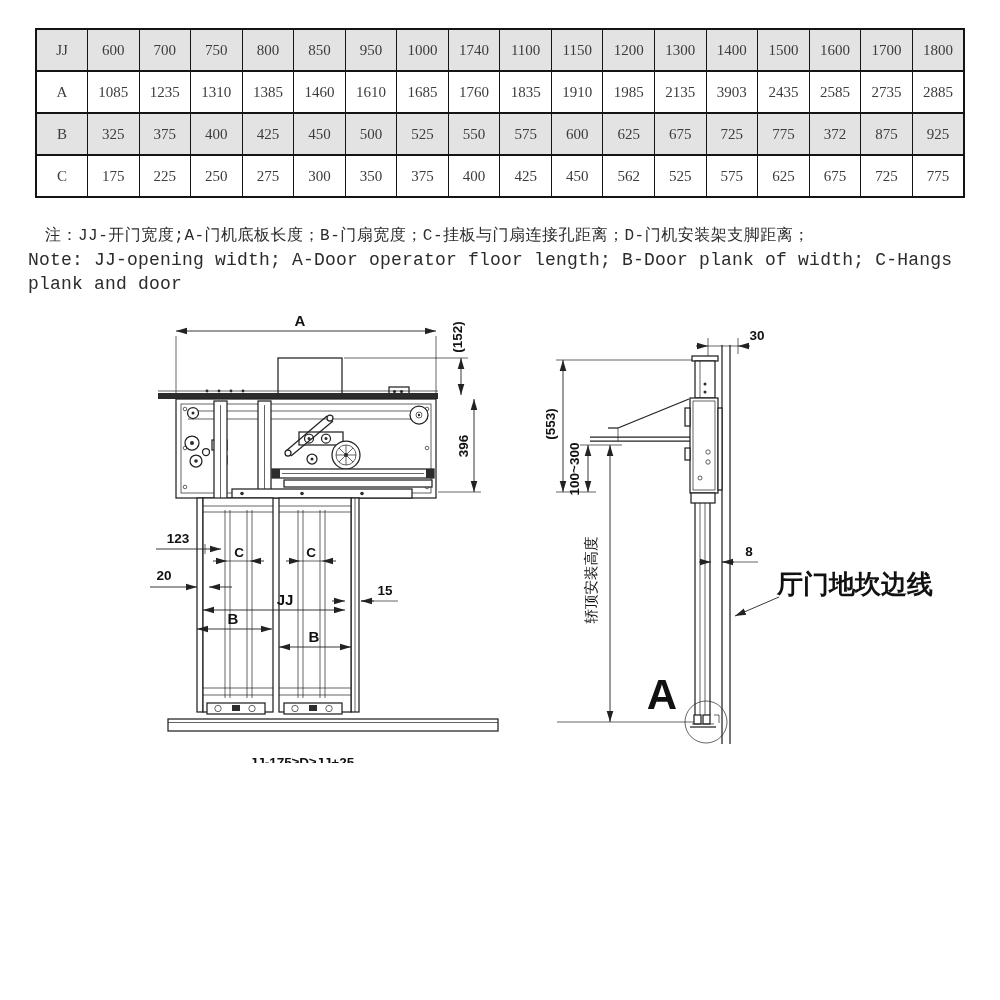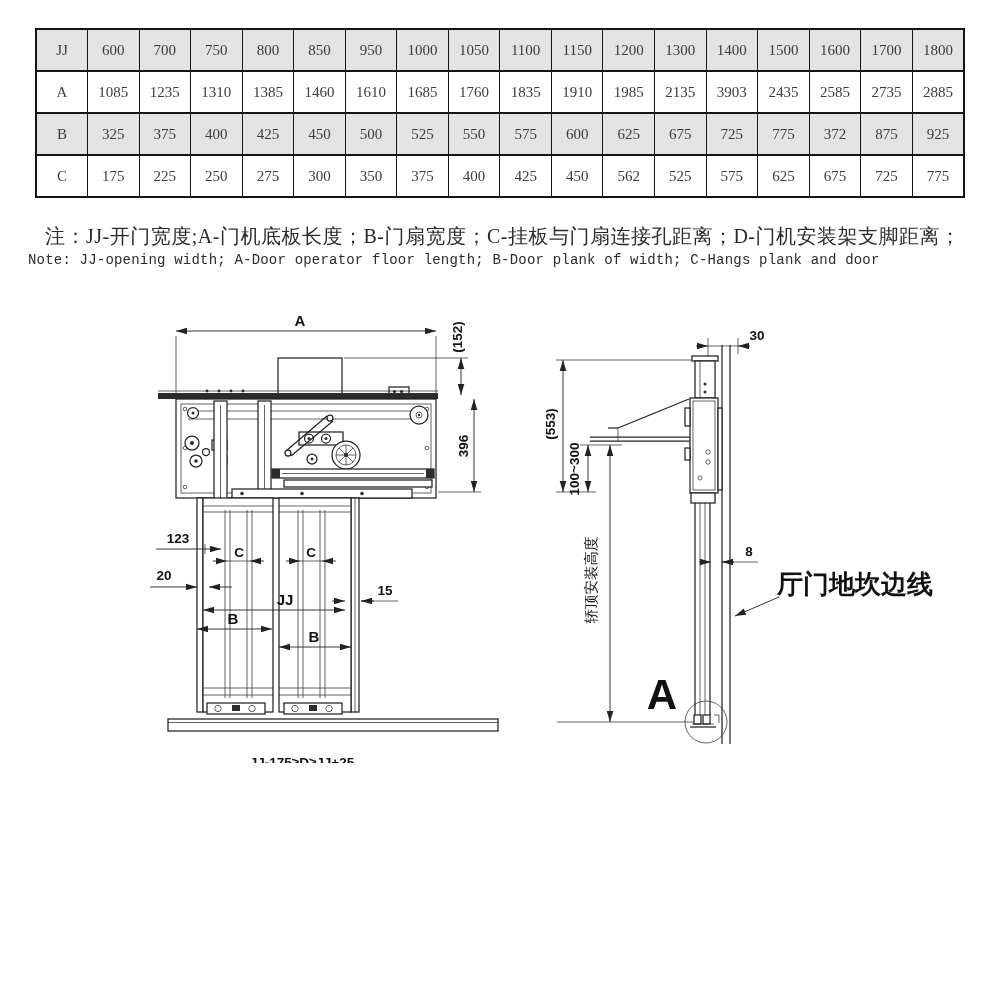--- a/index.html
+++ b/index.html
@@ -9,22 +9,22 @@
   table.spec{position:absolute;left:35px;top:28px;width:930px;border-collapse:collapse;
              table-layout:fixed;border:2px solid #141414;}
   table.spec th:first-child{width:50px;}
   table.spec th,table.spec td{border:1.5px solid #141414;height:40px;text-align:center;
              font-family:"Liberation Serif",serif;font-size:15px;font-weight:normal;color:#3c3c3c;
              padding:0;}
   table.spec tr{border-top:2.4px solid #141414;border-bottom:2.4px solid #141414;}
   table.spec tr.shade th,table.spec tr.shade td{background:#e3e3e3;}
   
   .notes{position:absolute;left:28px;top:224px;width:950px;color:#2b2b2b;}
-  .note-cn{font-family:Liberation Serif, serif;font-size:20px;line-height:24px;padding-left:17px;letter-spacing:0.5px;}
-  .note-en{font-family:"Liberation Mono",monospace;font-size:14px;line-height:24px;letter-spacing:0.2px;}
+  .note-cn{font-family:Liberation Mono, monospace;font-size:16px;line-height:24px;padding-left:17px;letter-spacing:0.5px;}
+  .note-en{font-family:"Liberation Mono",monospace;font-size:18px;line-height:24px;letter-spacing:0.2px;}
   
   svg.draw{position:absolute;left:0;top:0;}
   .o{stroke:#222;stroke-width:1.25;fill:none;}
   .t{stroke:#222;stroke-width:.7;fill:none;}
   .d{stroke:#222;stroke-width:.9;fill:none;}
   .f{fill:#fff;stroke:#222;stroke-width:1.25;}
   .ft{fill:#fff;stroke:#222;stroke-width:.7;}
   .dk{fill:#2c2c2c;stroke:none;}
   text.dt{font:700 13.5px "Liberation Sans",sans-serif;fill:#111;text-anchor:middle;}
   text.dt15{font:700 15px "Liberation Sans",sans-serif;fill:#111;text-anchor:middle;}
@@ -41,21 +41,21 @@
     <tbody>
         <tr class="shade">
           <th>JJ</th>
           <td>600</td>
           <td>700</td>
           <td>750</td>
           <td>800</td>
           <td>850</td>
           <td>950</td>
           <td>1000</td>
-          <td>1050</td>
+          <td>1740</td>
           <td>1100</td>
           <td>1150</td>
           <td>1200</td>
           <td>1300</td>
           <td>1400</td>
           <td>1500</td>
           <td>1600</td>
           <td>1700</td>
           <td>1800</td>
         </tr>

